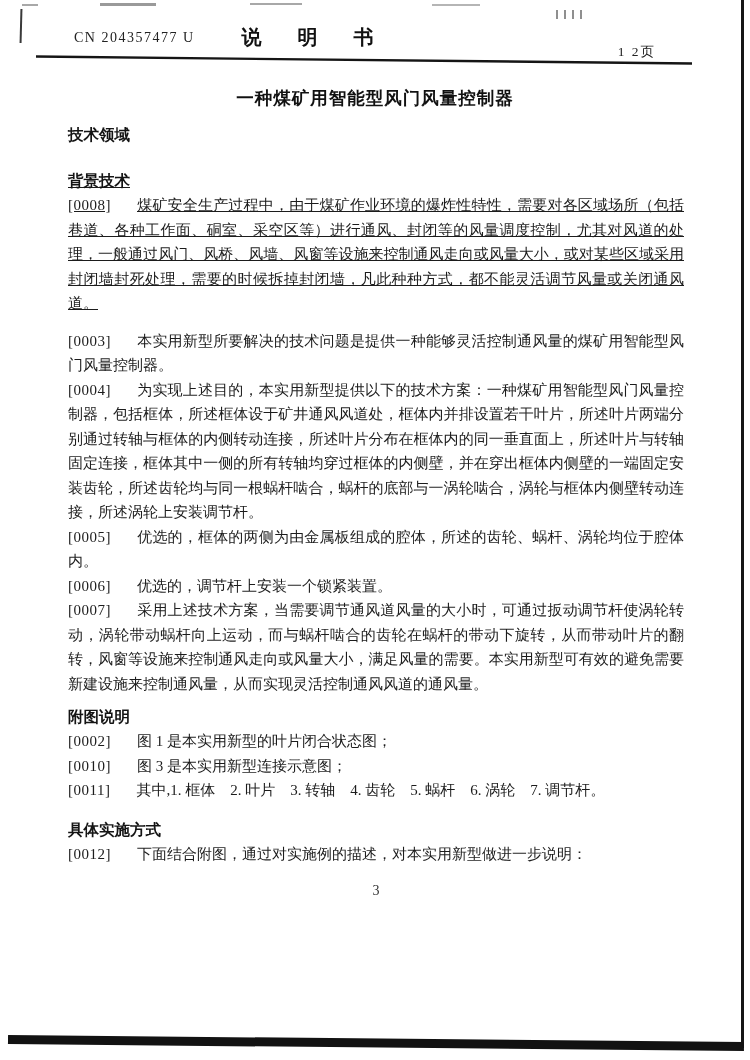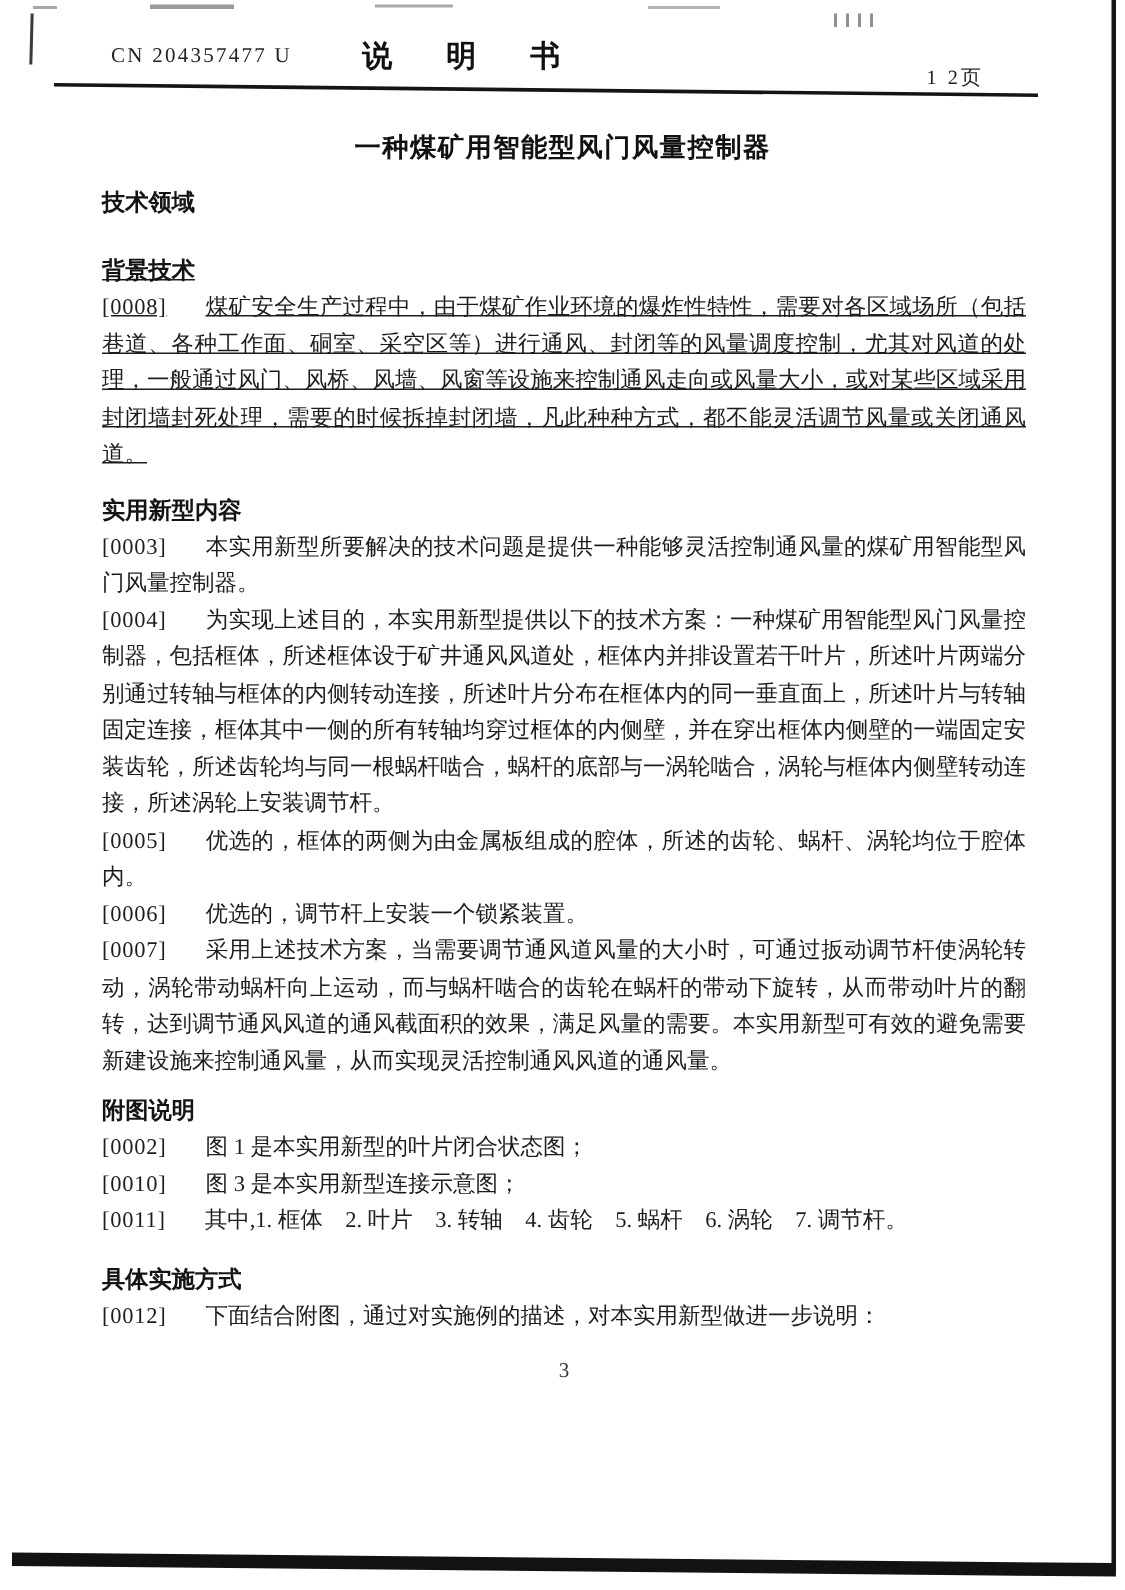--- a/index.html
+++ b/index.html
@@ -112,26 +112,25 @@
     <div class="section sec-1">
       <h3 class="sec-heading">技术领域</h3>
     </div>
 
     <div class="section sec-2">
       <h3 class="sec-heading">背景技术</h3>
       <p class="para"><span class="pnum">[0008]</span><span>煤矿安全生产过程中，由于煤矿作业环境的爆炸性特性，需要对各区域场所（包括巷道、各种工作面、硐室、采空区等）进行通风、封闭等的风量调度控制，尤其对风道的处理，一般通过风门、风桥、风墙、风窗等设施来控制通风走向或风量大小，或对某些区域采用封闭墙封死处理，需要的时候拆掉封闭墙，凡此种种方式，都不能灵活调节风量或关闭通风道。</span></p>
     </div>
 
     <div class="section sec-3">
-      <h3 class="sec-heading">实用新型内容</h3>
       <p class="para"><span class="pnum">[0003]</span><span>本实用新型所要解决的技术问题是提供一种能够灵活控制通风量的煤矿用智能型风门风量控制器。</span></p>
       <p class="para"><span class="pnum">[0004]</span><span>为实现上述目的，本实用新型提供以下的技术方案：一种煤矿用智能型风门风量控制器，包括框体，所述框体设于矿井通风风道处，框体内并排设置若干叶片，所述叶片两端分别通过转轴与框体的内侧转动连接，所述叶片分布在框体内的同一垂直面上，所述叶片与转轴固定连接，框体其中一侧的所有转轴均穿过框体的内侧壁，并在穿出框体内侧壁的一端固定安装齿轮，所述齿轮均与同一根蜗杆啮合，蜗杆的底部与一涡轮啮合，涡轮与框体内侧壁转动连接，所述涡轮上安装调节杆。</span></p>
       <p class="para"><span class="pnum">[0005]</span><span>优选的，框体的两侧为由金属板组成的腔体，所述的齿轮、蜗杆、涡轮均位于腔体内。</span></p>
       <p class="para"><span class="pnum">[0006]</span><span>优选的，调节杆上安装一个锁紧装置。</span></p>
-      <p class="para"><span class="pnum">[0007]</span><span>采用上述技术方案，当需要调节通风道风量的大小时，可通过扳动调节杆使涡轮转动，涡轮带动蜗杆向上运动，而与蜗杆啮合的齿轮在蜗杆的带动下旋转，从而带动叶片的翻转，达到调节通风风道的通风截面积的效果，满足风量的需要。本实用新型可有效的避免需要新建设施来控制通风量，从而实现灵活控制通风风道的通风量。</span></p>
+      <p class="para"><span class="pnum">[0007]</span><span>采用上述技术方案，当需要调节通风道风量的大小时，可通过扳动调节杆使涡轮转动，涡轮带动蜗杆向上运动，而与蜗杆啮合的齿轮在蜗杆的带动下旋转，从而带动叶片的翻转，风窗等设施来控制通风走向或风量大小，满足风量的需要。本实用新型可有效的避免需要新建设施来控制通风量，从而实现灵活控制通风风道的通风量。</span></p>
     </div>
 
     <div class="section sec-4">
       <h3 class="sec-heading">附图说明</h3>
       <p class="para"><span class="pnum">[0002]</span><span>图 1 是本实用新型的叶片闭合状态图；</span></p>
       <p class="para"><span class="pnum">[0010]</span><span>图 3 是本实用新型连接示意图；</span></p>
       <p class="para"><span class="pnum">[0011]</span><span>其中,1. 框体　2. 叶片　3. 转轴　4. 齿轮　5. 蜗杆　6. 涡轮　7. 调节杆。</span></p>
     </div>
 
     <div class="section sec-5">

